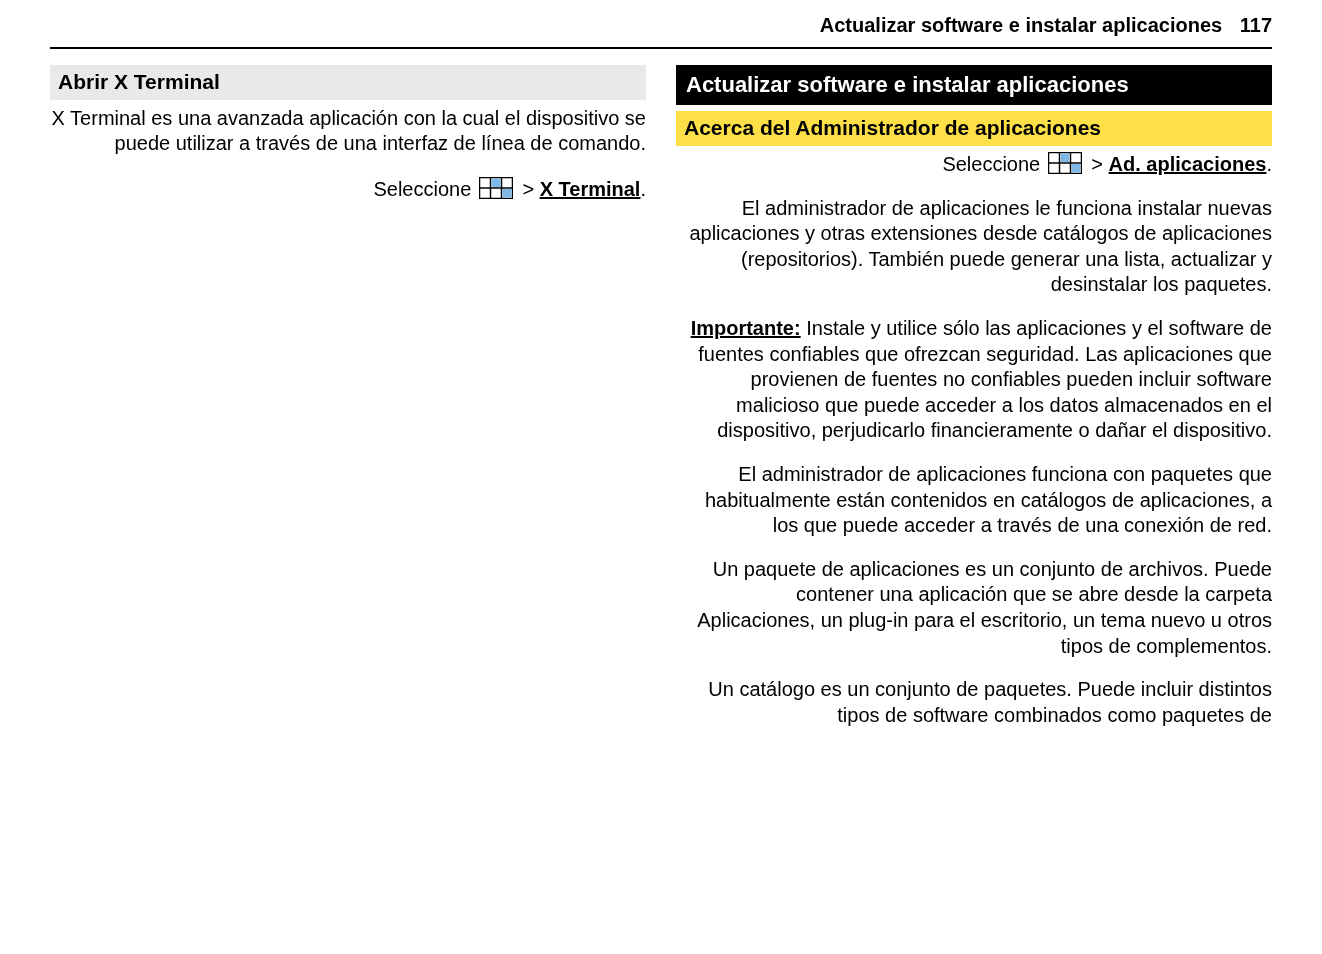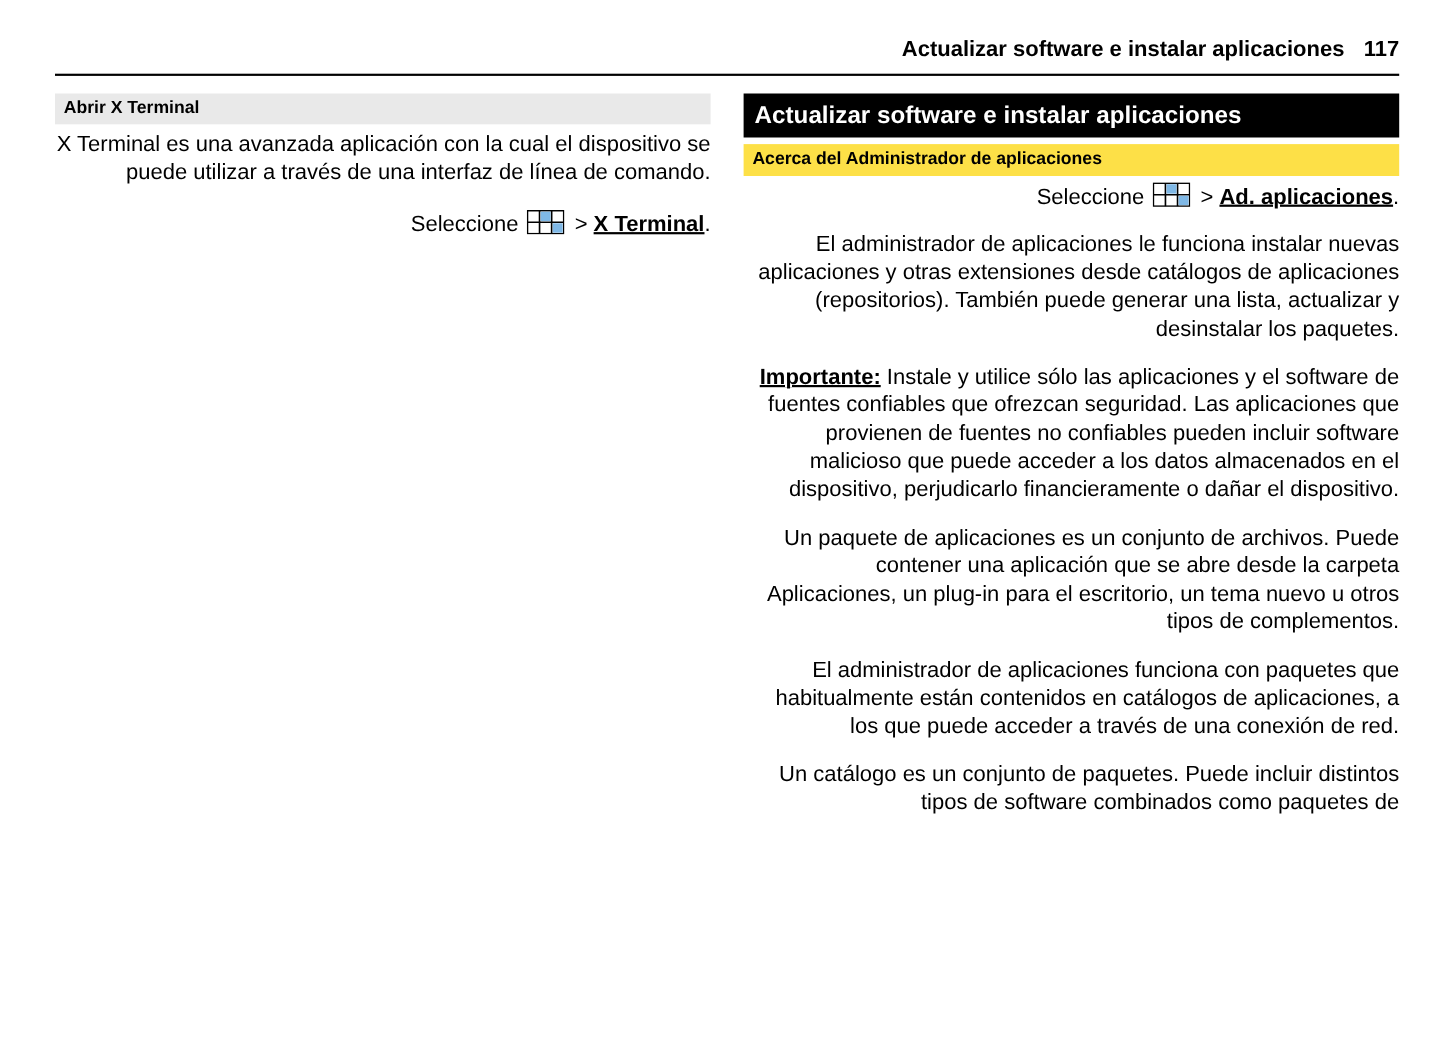--- a/index.html
+++ b/index.html
@@ -6,21 +6,21 @@
   html, body {
     width: 1322px;
     height: 954px;
     background: #fff;
     font-family: Arial, Helvetica, sans-serif;
     color: #000;
   }
   .page {
     width: 1322px;
     height: 954px;
-    padding: 34px 50px 0 50px;
+    padding: 14px 50px 0 50px;
     position: relative;
   }
   .running-header {
     text-align: right;
     font-weight: bold;
     font-size: 20px;
     padding-bottom: 10px;
   }
   .running-header .page-num { margin-left: 12px; }
   .top-rule {
@@ -36,21 +36,21 @@
     flex: 1 1 0;
     min-width: 0;
     font-size: 20px;
     line-height: 1.28;
   }
   .col p { margin-bottom: 18px; text-align: right; }
   .heading {
     font-weight: bold;
     padding: 4px 8px;
     margin-bottom: 6px;
-    font-size: 16px;
+    font-size: 21px;
   }
   .h-light { background: #e9e9e9; }
   .h-gray  { background: #fde047; }
   .h-black { background: #000; color: #fff; font-size: 22px; padding: 6px 10px; }
   .app-icon {
     display: inline-block;
     vertical-align: -3px;
     width: 34px;
     height: 22px;
     margin: 0 4px 0 2px;
@@ -117,21 +117,21 @@
         </svg></span><span> &gt; </span><span class="bold">Ad. aplicaciones</span><span>.</span>
       </p>
 
       <p>El administrador de aplicaciones le funciona instalar nuevas aplicaciones y otras extensiones desde catálogos de aplicaciones (repositorios). También puede generar una lista, actualizar y desinstalar los paquetes.</p>
 
       <p>
         <span class="bold">Importante:</span><span>  Instale y utilice sólo las aplicaciones y el software de fuentes confiables que ofrezcan seguridad. Las aplicaciones que provienen de fuentes no confiables pueden incluir software malicioso que puede acceder a los datos almacenados en el dispositivo, perjudicarlo financieramente o dañar el dispositivo.</span>
       </p>
 
 
+      <p>El administrador de aplicaciones funciona con paquetes que habitualmente están contenidos en catálogos de aplicaciones, a los que puede acceder a través de una conexión de red.</p>
       <p>Un paquete de aplicaciones es un conjunto de archivos. Puede contener una aplicación que se abre desde la carpeta Aplicaciones, un plug-in para el escritorio, un tema nuevo u otros tipos de complementos.</p>
-      <p>El administrador de aplicaciones funciona con paquetes que habitualmente están contenidos en catálogos de aplicaciones, a los que puede acceder a través de una conexión de red.</p>
       <p>Un catálogo es un conjunto de paquetes. Puede incluir distintos tipos de software combinados como paquetes de</p>
     </div>
 
   </div>
 
 
 </div>
 
 </body></html>

